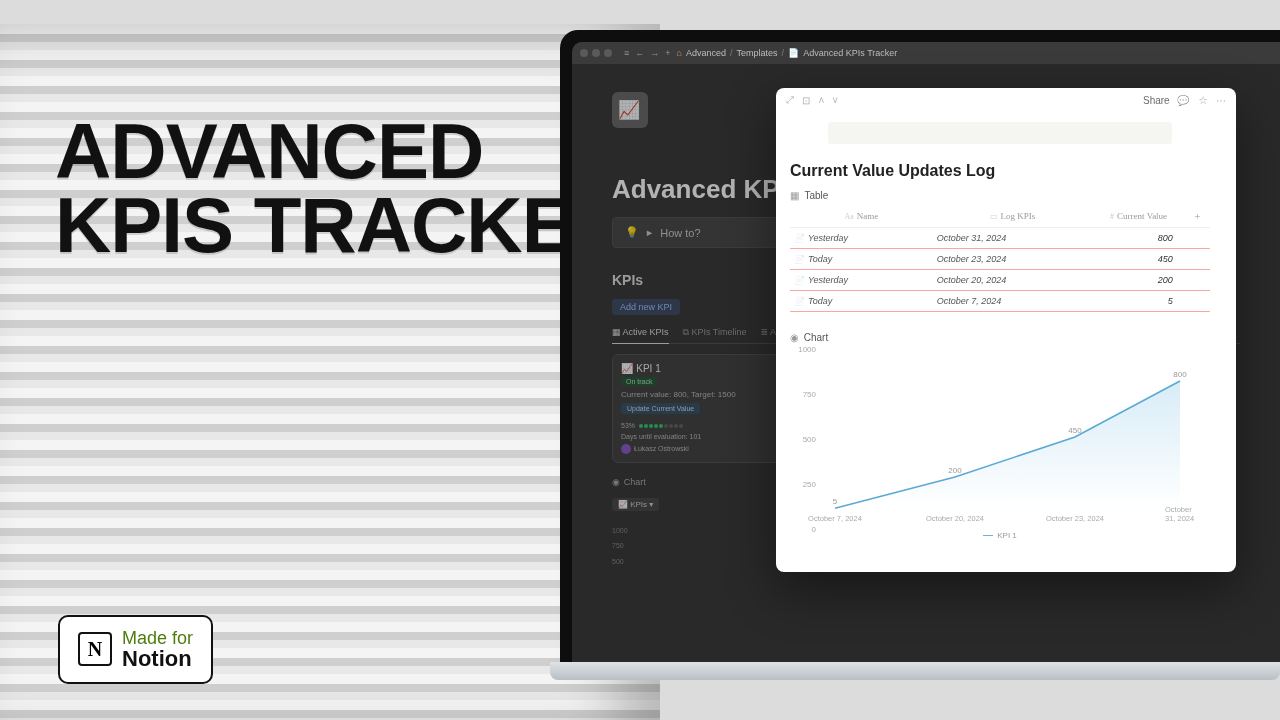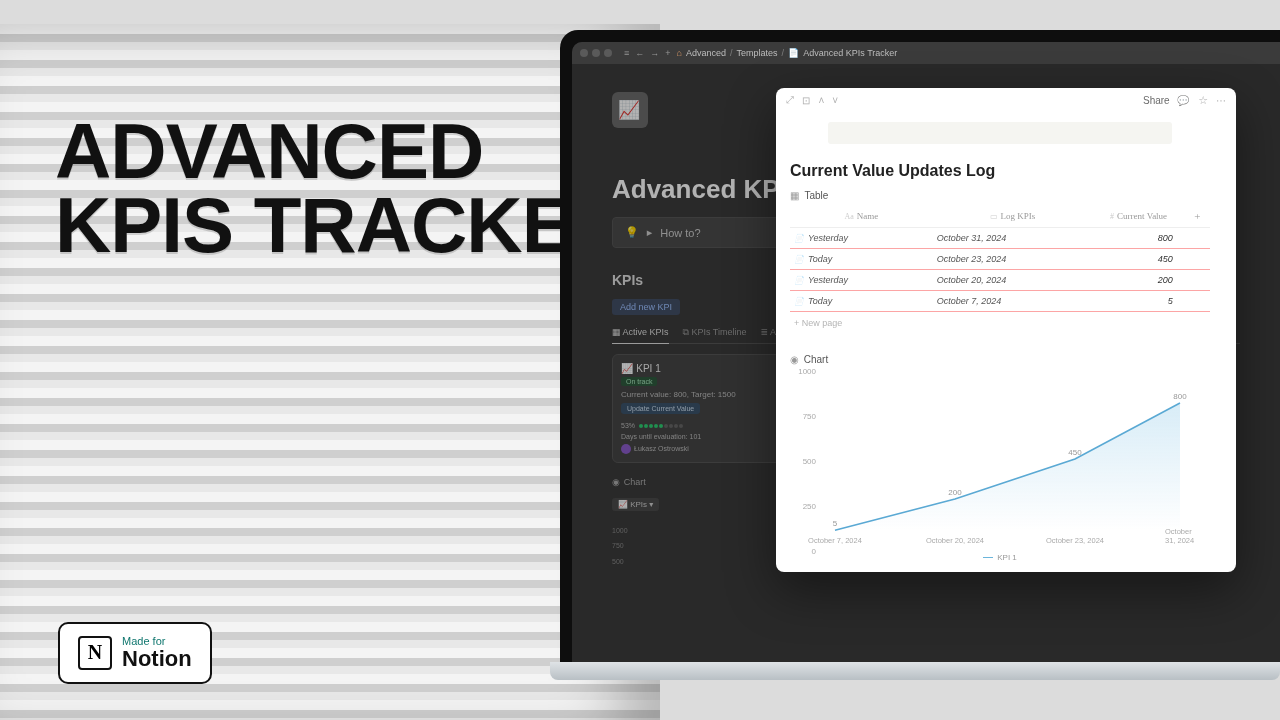--- a/index.html
+++ b/index.html
@@ -20,21 +20,21 @@
 .badge {
   position: absolute; left: 58px; bottom: 60px;
   background: #fff; border: 2px solid #111; border-radius: 10px;
   padding: 12px 18px; display: flex; align-items: center; gap: 10px;
 }
 .badge .n {
   width: 34px; height: 34px; border: 2px solid #111; border-radius: 4px;
   display: flex; align-items: center; justify-content: center;
   font-weight: 900; font-size: 20px; font-family: Georgia, serif;
 }
-.badge .bt1 { font-size: 11px; color: #0f766e; line-height: 1; }
+.badge .bt1 { font-size: 18px; color: #4d7c0f; line-height: 1; }
 .badge .bt2 { font-size: 22px; font-weight: 800; color: #111; line-height: 1.05; }
 
 
 .laptop {
   position: absolute; left: 560px; top: 30px; right: 0; bottom: 50px;
   background: #0e0e0e; border-radius: 18px 0 0 0; padding: 12px 0 0 12px;
 }
 .screen {
   width: 100%; height: 100%; background: #2a2a2a; border-radius: 10px 0 0 0; position: relative; overflow: hidden;
 }
@@ -289,21 +289,20 @@
             <td></td>
           </tr>
         <tr>
             <td><span class="picon2">📄</span><span>Today</span></td>
             <td>October 7, 2024</td>
             <td class="num">5</td>
             <td></td>
           </tr>
       </tbody>
     </table>
-    <div class="newpage">+ <span>New page</span></div>
 
     <div class="chartsec">
       <div class="viewtab">
         <span class="vicon">◉</span>
         <span>Chart</span>
       </div>
       <div class="chartbox">
 
         <div class="ylab" style="top:0%">1000</div>
         <div class="ylab" style="top:25%">750</div>

